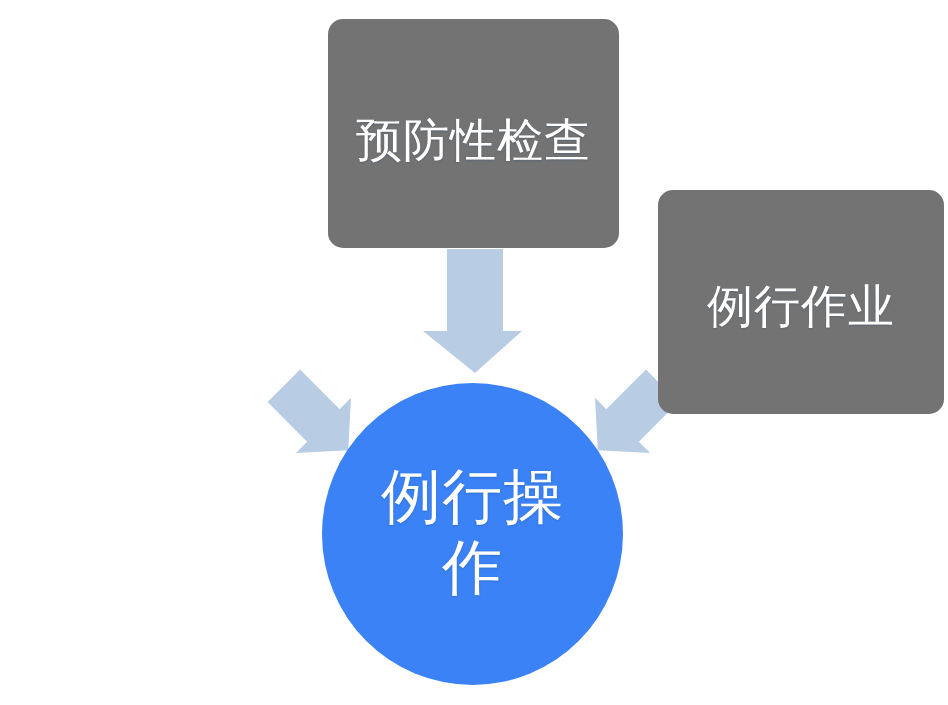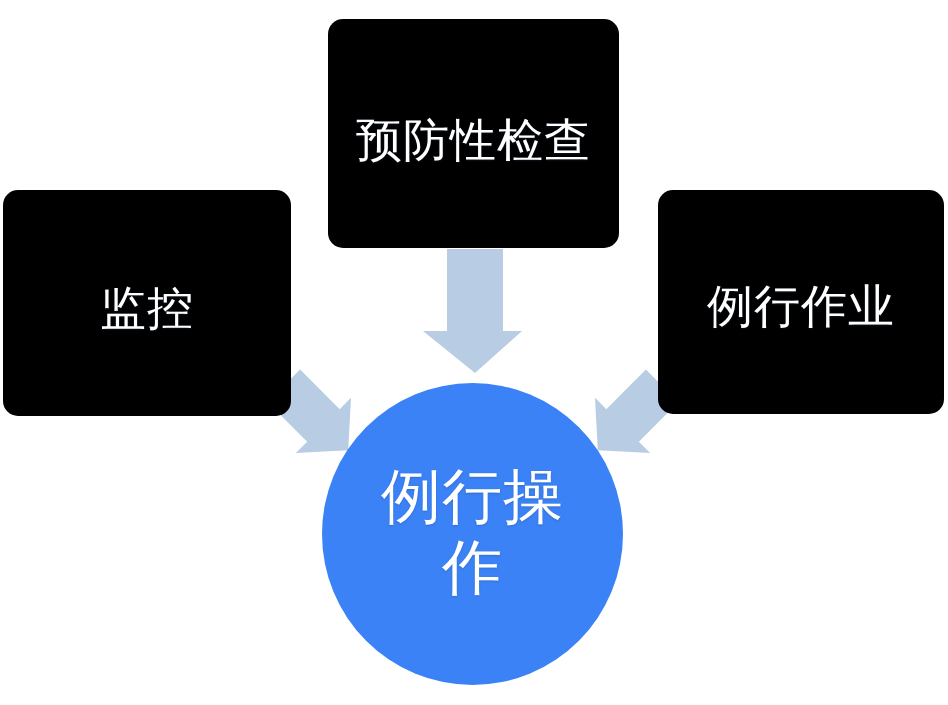--- a/index.html
+++ b/index.html
@@ -17,21 +17,21 @@
     position: relative;
     width: 948px;
     height: 705px;
     background: #ffffff;
   }
 
   
   .node-box {
     position: absolute;
     box-sizing: border-box;
-    background: #000000;
+    background: #737373;
     border-radius: 15px;
     display: flex;
     align-items: center;
     justify-content: center;
     text-align: center;
   }
   .node-box .node-label,
   .node-circle .node-label {
     color: #ffffff;
     font-family: "DejaVu Serif", "Liberation Serif", serif;
@@ -114,23 +114,20 @@
 
     <polygon class="arrow-shape" fill="#B8CCE4" transform="rotate(-45 310 412)" points="287,375 333,375 333,431 349,431 310,466 271,431 287,431"></polygon>
 
     <polygon class="arrow-shape" fill="#B8CCE4" transform="rotate(45 636 412)" points="613,375 659,375 659,431 675,431 636,466 597,431 613,431"></polygon>
   </svg>
 
   <div id="box-preventive-inspection" class="node-box">
     <span class="node-label">预防性检查</span>
   </div>
 
-  <div id="box-monitoring" class="node-box">
-    <span class="node-label">监控</span>
-  </div>
 
   <div id="box-routine-work" class="node-box">
     <span class="node-label">例行作业</span>
   </div>
 
   <div id="circle-routine-operation" class="node-circle">
     <span class="node-label">例行操作</span>
   </div>
 
 </div>

